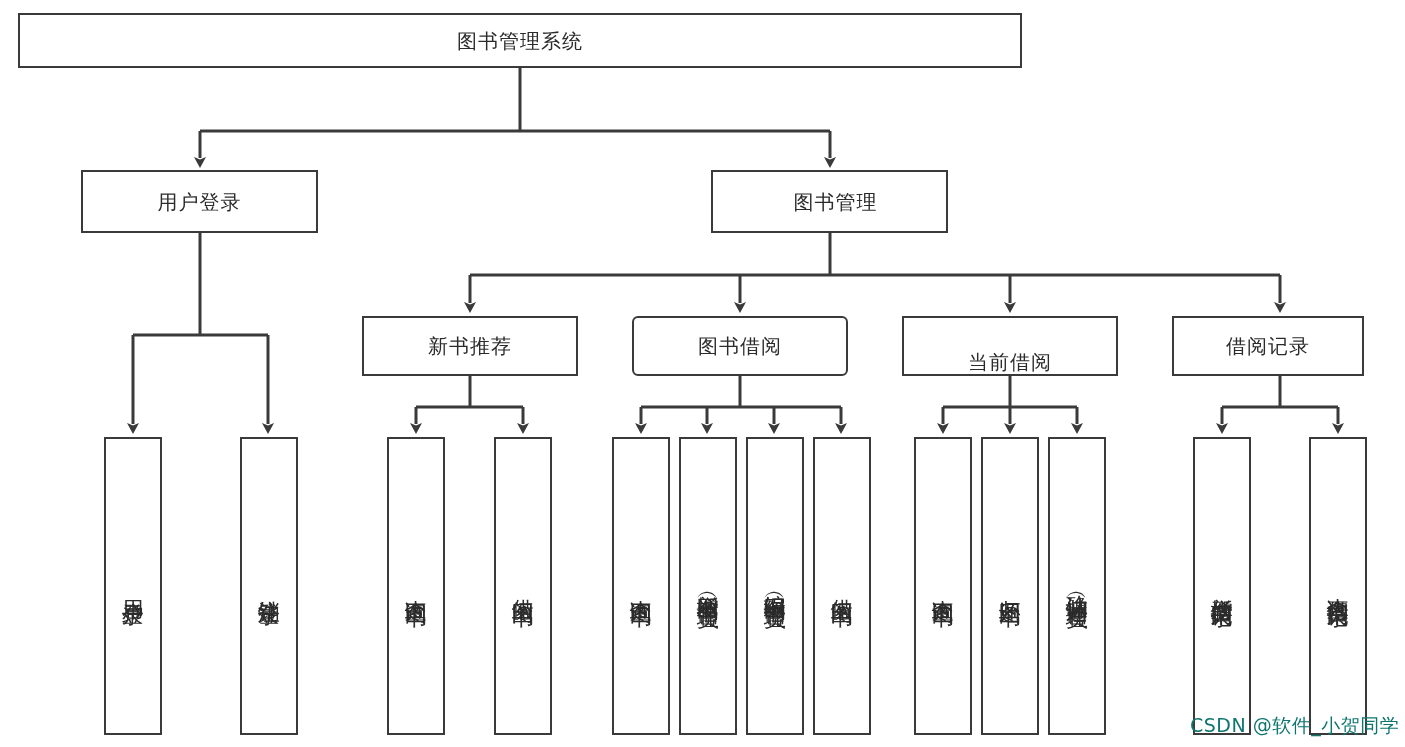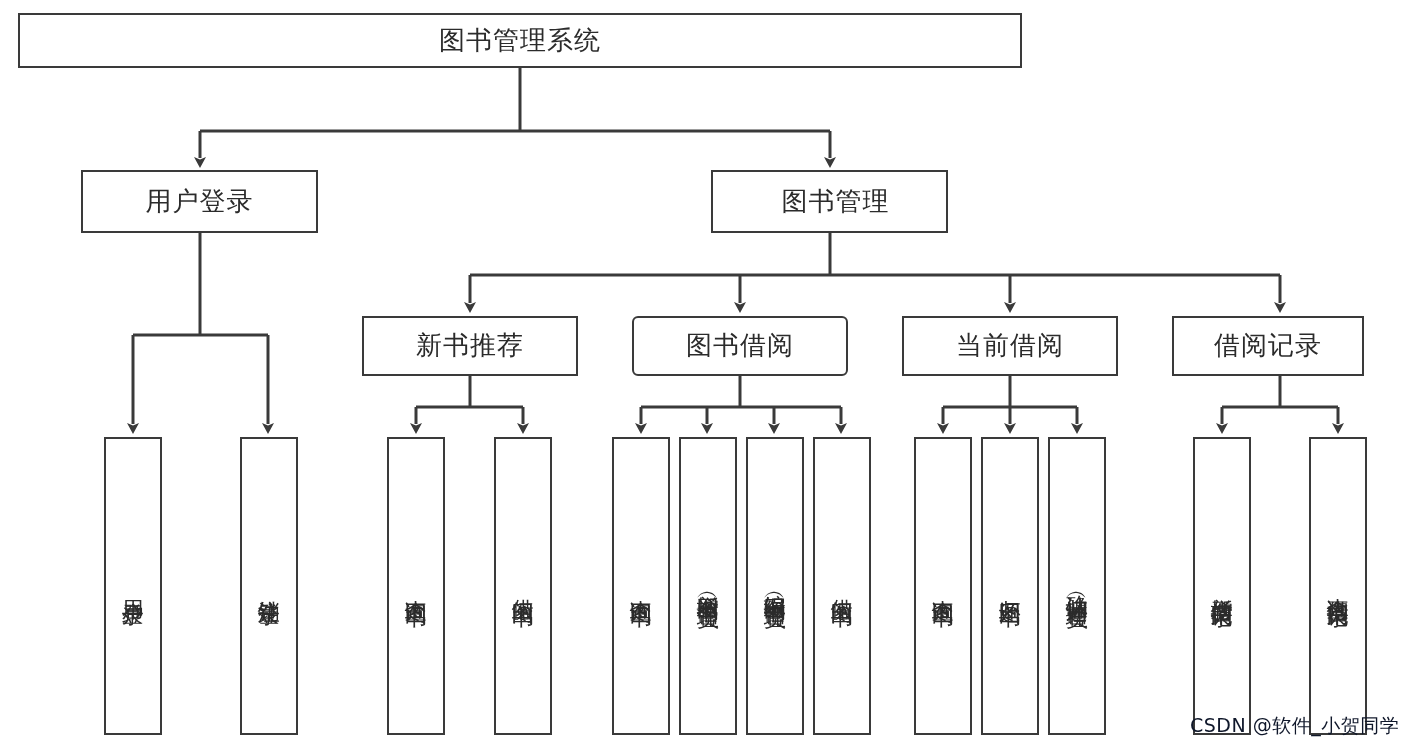--- a/index.html
+++ b/index.html
@@ -21,21 +21,21 @@
     position: absolute;
     box-sizing: border-box;
     border: 2px solid #3a3a3a;
     background: #ffffff;
     display: flex;
     align-items: center;
     justify-content: center;
     color: #2b2b2b;
   }
   .node.horiz {
-    font-size: 26px;
+    font-size: 20px;
     letter-spacing: 1px;
     line-height: 1.2;
   }
   .node.vert {
     writing-mode: vertical-rl;
     text-orientation: upright;
     font-size: 22px;
     line-height: 1.25;
     letter-spacing: 2px;
     padding: 4px 0;
@@ -52,21 +52,21 @@
     position: absolute;
     left: 0;
     top: 0;
     width: 1405px;
     height: 747px;
     pointer-events: none;
   }
   .wm {
     position: absolute;
     font-size: 19px;
-    color: #0f172a;
+    color: #0f766e;
     white-space: nowrap;
     letter-spacing: 0.5px;
     text-align: right;
   }
 </style>
 </head>
 <body>
 
 <div id="canvas">
 
@@ -133,21 +133,21 @@
   <div class="node horiz" style="left:711px; top:170px; width:237px; height:63px;padding-left:12px;">
     <span>图书管理</span>
   </div>
 
   <div class="node horiz" style="left:362px; top:316px; width:216px; height:60px;">
     <span>新书推荐</span>
   </div>
   <div class="node horiz" style="left:632px; top:316px; width:216px; height:60px;border-radius:6px;">
     <span>图书借阅</span>
   </div>
-  <div class="node horiz" style="left:902px; top:316px; width:216px; height:60px;">
+  <div class="node horiz" style="left:902px; top:316px; width:216px; height:60px;align-items:flex-end;">
     <span>当前借阅</span>
   </div>
   <div class="node horiz" style="left:1172px; top:316px; width:192px; height:60px;">
     <span>借阅记录</span>
   </div>
 
   <div class="node vert" style="left:104px; top:437px; width:58px; height:298px;">
     <span class="vtext">用户登录</span>
   </div>
   <div class="node vert" style="left:240px; top:437px; width:58px; height:298px;">

